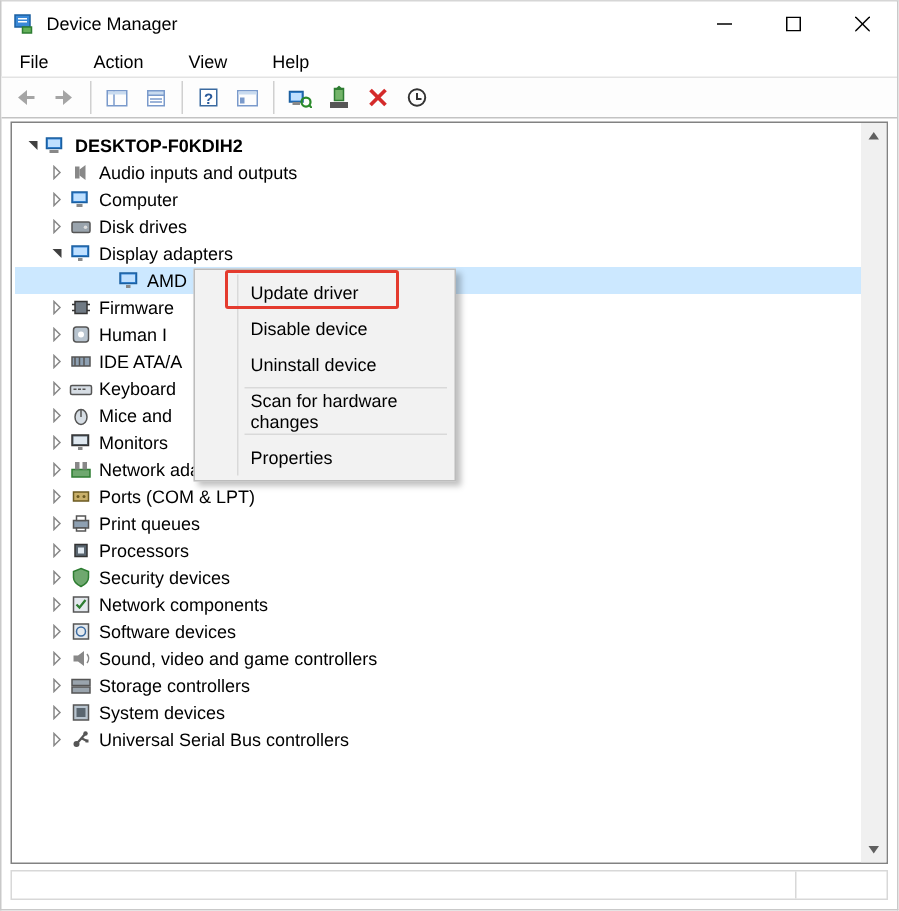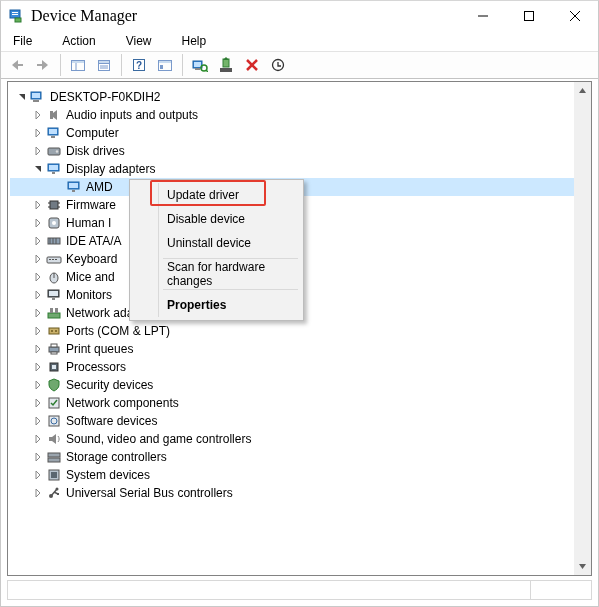--- a/index.html
+++ b/index.html
@@ -10,21 +10,21 @@
     background: #fff;
     width: 599px;
     height: 607px;
     overflow: hidden;
     color: #000;
   }
   .window { width:599px; height:607px; border:1px solid #c9c9c9; border-top:1px solid #d6d6d6; background:#fff; position:relative; }
   
   .titlebar { height:30px; display:flex; align-items:center; padding:0 0 0 8px; }
   .titlebar .app-icon { width:16px; height:16px; margin-right:6px; }
-  .titlebar .title { font-size:16px;font-family:Liberation Serif, serif; }
+  .titlebar .title { font-size:12px; }
   .win-controls { margin-left:auto; display:flex; height:30px; }
   .win-btn { width:46px; display:flex; align-items:center; justify-content:center; }
   .win-btn svg { display:block; }
   
   .menubar { height:20px; display:flex; align-items:center; padding:0 4px; gap:14px; }
   .menu-item { padding:2px 8px; font-size:12px; cursor:default; }
   
   .toolbar { height:28px; border-top:1px solid #e3e3e3; border-bottom:1px solid #c3c3c3; display:flex; align-items:center; padding:0 4px; gap:2px; background:#fdfdfd; }
   .tbtn { width:24px; height:22px; display:flex; align-items:center; justify-content:center; border:1px solid transparent; }
   .tsep { width:1px; height:22px; background:#d0d0d0; margin:0 3px; }
@@ -32,28 +32,28 @@
   .client { position:absolute; top:80px; left:6px; right:6px; bottom:30px; border:1px solid #828282; background:#fff; overflow:hidden; }
   .tree { padding:6px 2px; font-size:12px; line-height:18px; }
   .row { display:flex; align-items:center; height:18px; white-space:nowrap; }
   .exp { width:16px; display:flex; align-items:center; justify-content:center; cursor:default; }
   .exp svg { display:block; }
   .ic { width:16px; height:16px; margin-right:4px; display:flex; align-items:center; justify-content:center; }
   .lbl { }
   .sel { background:#cce8ff; }
   .sel .lbl { }
   
-  .ind0 { padding-left:4px; }
+  .ind0 { padding-left:4px;font-weight:bold; }
   .ind1 { padding-left:20px; }
-  .ind2 { padding-left:40px; }
+  .ind2 { padding-left:52px; }
   
   .ctx { position:absolute; left:128px; top:178px; width:175px; background:#f2f2f2; border:1px solid #bcbcbc; box-shadow:3px 3px 4px rgba(0,0,0,0.25); padding:3px; }
   .ctx .gutter { position:absolute; left:28px; top:3px; bottom:3px; width:1px; background:#d9d9d9; }
   .ctx-item { height:24px; display:flex; align-items:center; padding-left:34px; font-size:12px; cursor:default; }
-  .ctx-item.bold { font-weight:700; }
+  .ctx-item.bold { font-weight:400; }
   .ctx-sep { height:1px; background:#d9d9d9; margin:3px 2px 3px 30px; }
   .highlight-box { position:absolute; border:2px solid #e43b2e; border-radius:2px; pointer-events:none; }
   
   .statusbar { position:absolute; left:6px; right:6px; bottom:6px; height:20px; border:1px solid #d8d8d8; background:#fff; display:flex; }
   .status-cell { flex:1; border-right:1px solid #d8d8d8; }
   .status-cell:last-child { border-right:none; flex:0 0 60px; }
   
   .vscroll { position:absolute; top:0; right:0; bottom:0; width:17px; background:#f0f0f0; }
   .vscroll .up, .vscroll .down { height:17px; display:flex; align-items:center; justify-content:center; }
   .vscroll .down { position:absolute; bottom:0; left:0; right:0; }

